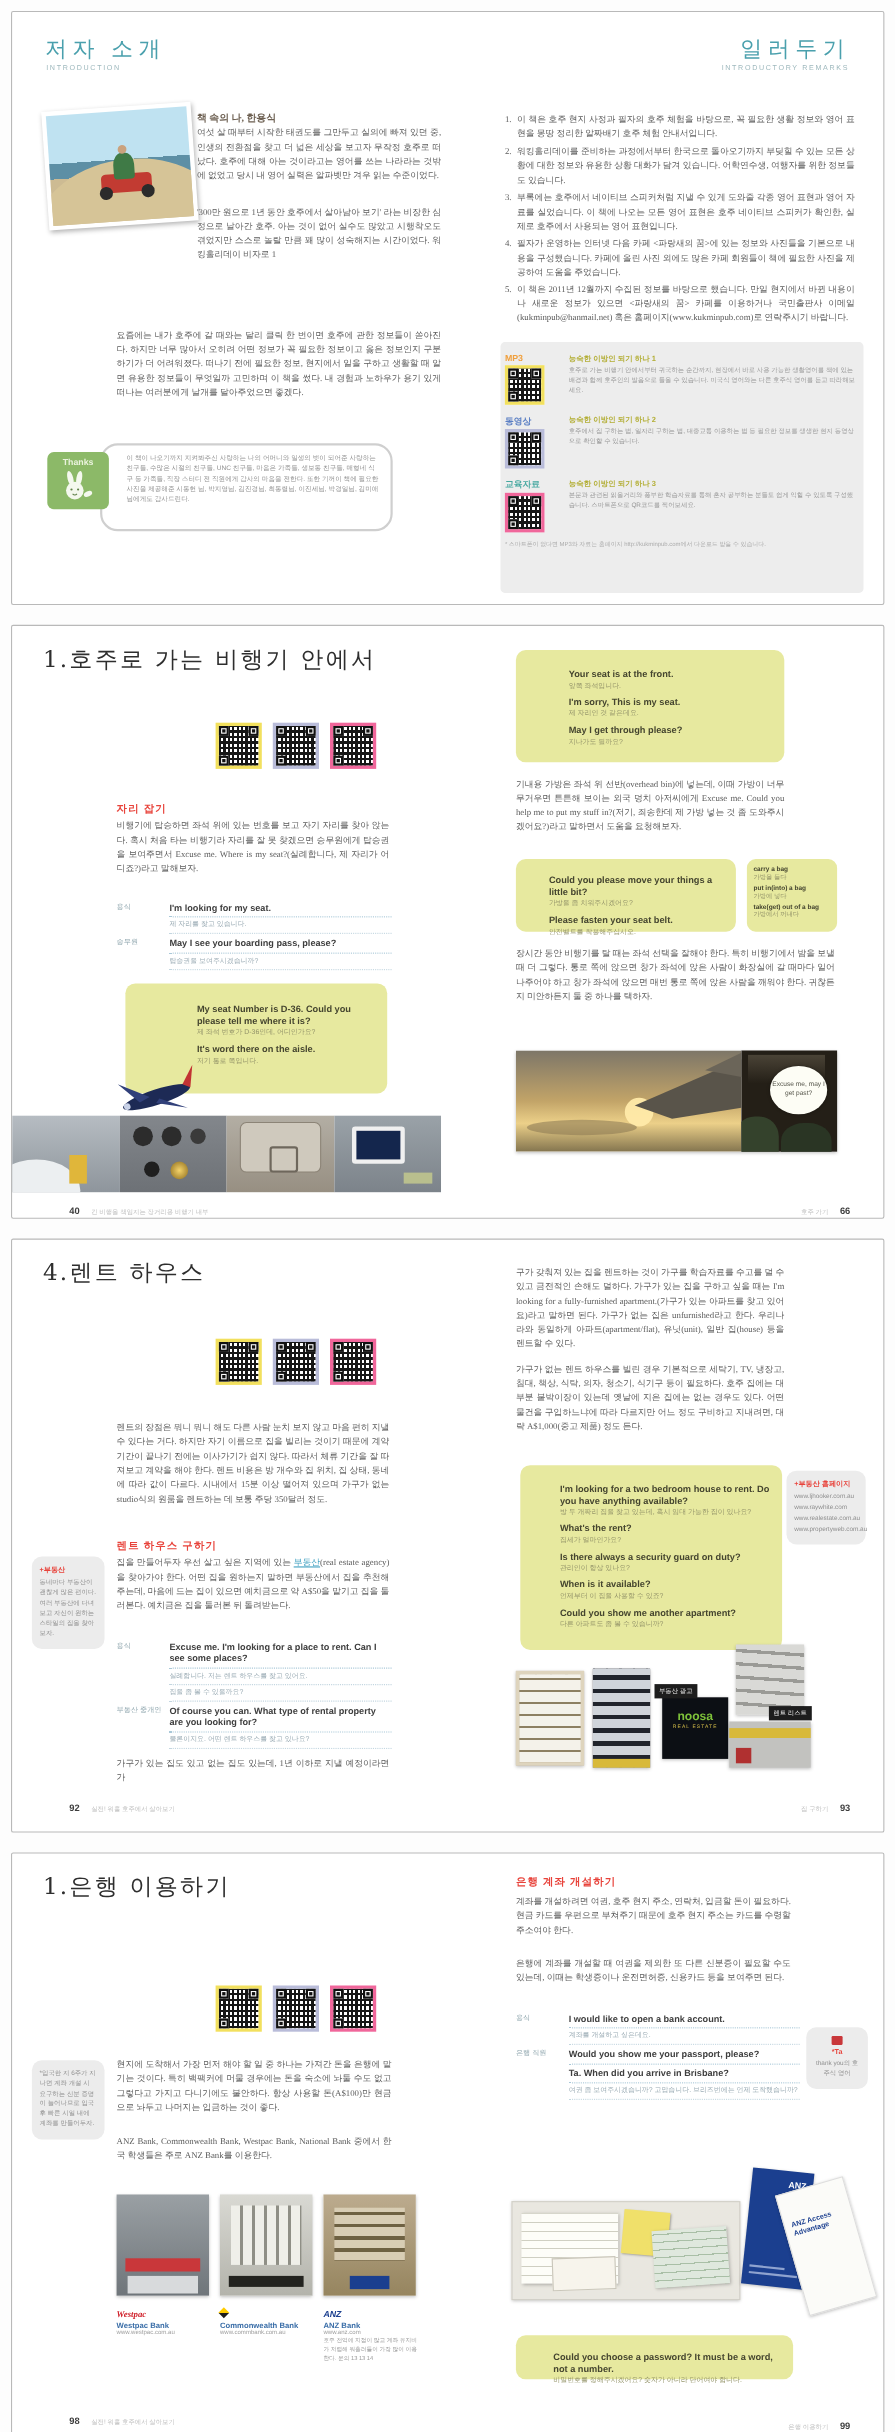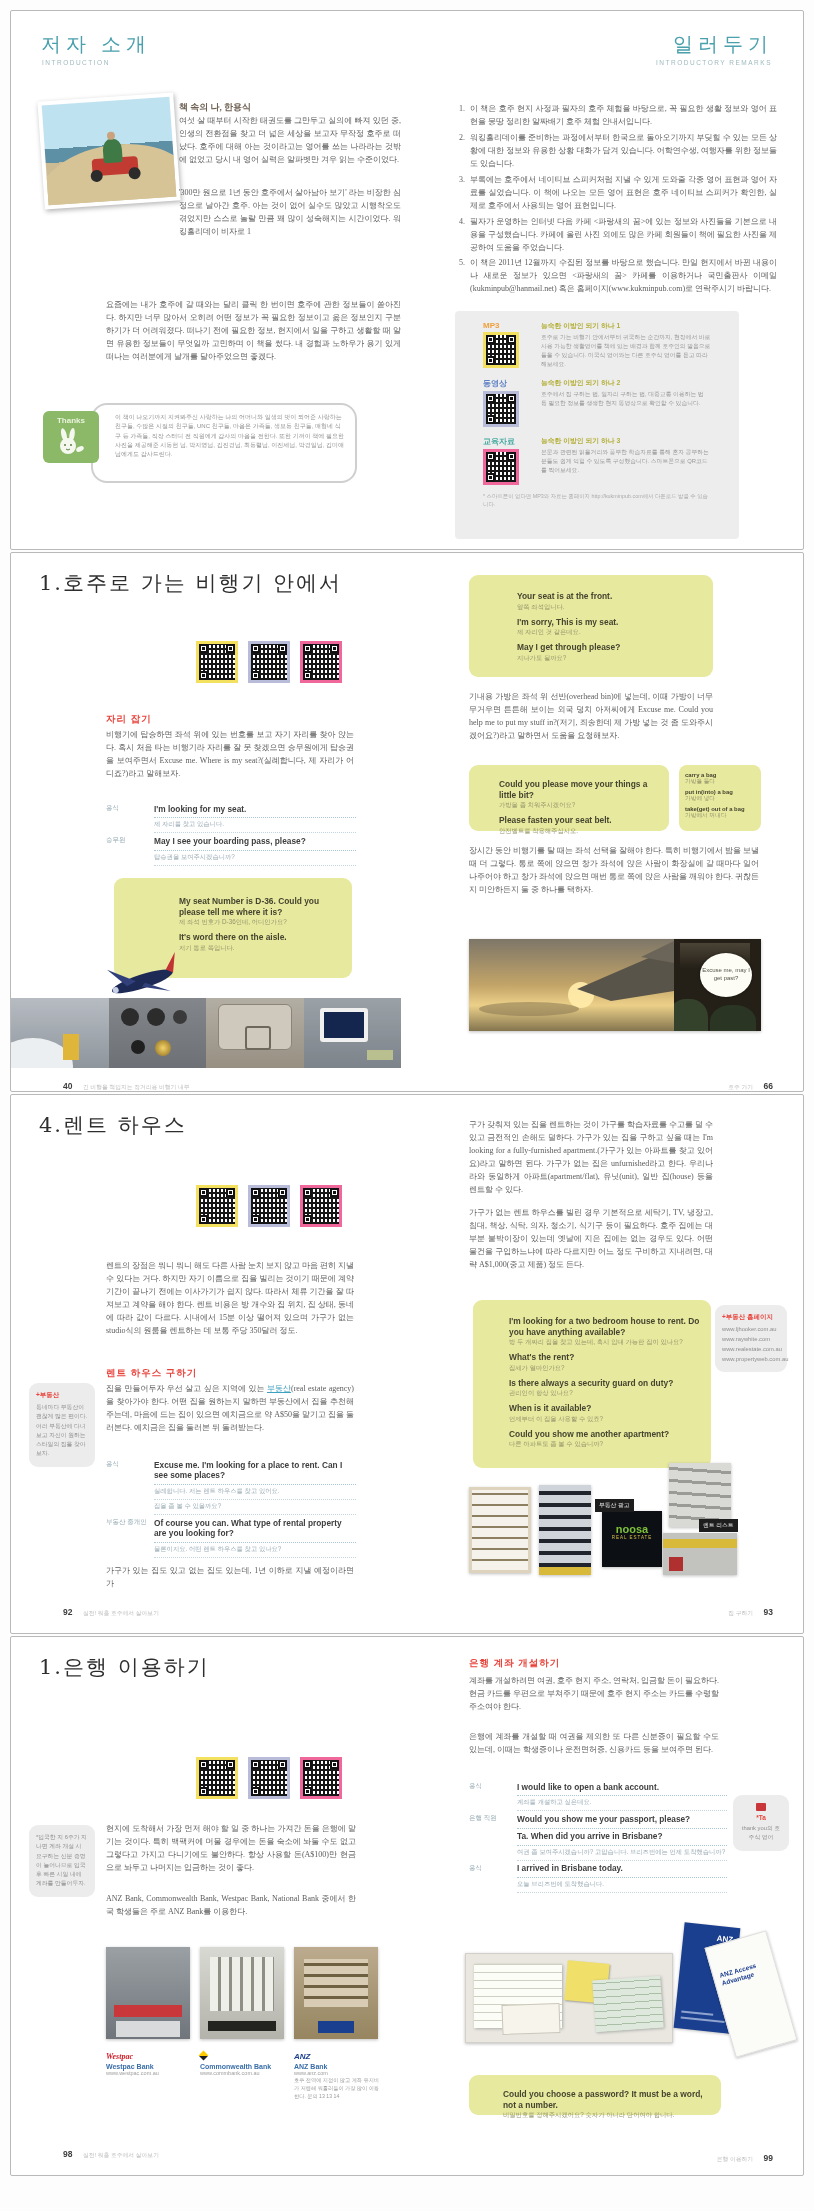--- a/index.html
+++ b/index.html
@@ -1,19 +1,19 @@
 <!DOCTYPE html>
 <html><head>
 <meta charset="utf-8">
 <style>
   html,body{margin:0;padding:0;background:#fdfdfd;}
   body{width:814px;font-family:"Liberation Sans","DejaVu Sans",sans-serif;}
   .wrap{padding:10px;}
   .panel{position:relative;width:792px;height:538px;background:#fff;border:1px solid #b9b9b9;
-         border-radius:2px;margin:0 auto 2px;overflow:hidden;}
+         border-radius:2px;margin:0 auto 18px;overflow:hidden;}
   .pg{position:absolute;top:0;height:100%;width:396px;}
   .pg.lft{left:0;} .pg.rgt{left:396px;}
   .abs{position:absolute;}
 
   
   .teal-title{font:20px "Liberation Serif","DejaVu Serif",serif;color:#4aa0ad;letter-spacing:5px;}
   .eng-sub{font:6.5px "Liberation Sans",sans-serif;color:#9fb9be;letter-spacing:1.5px;}
   .hand-title{font:21px "DejaVu Serif",serif;color:#2e2e2e;letter-spacing:2px;}
   .red-h{font:bold 9.5px "Liberation Sans",sans-serif;color:#e8433b;letter-spacing:1px;}
   .bp{font:8px/1.62 "Liberation Serif","DejaVu Serif",serif;color:#5c5c5c;text-align:justify;}
@@ -145,21 +145,21 @@
           </div>
         <div style="display:flex;margin-bottom:3px">
             <span class="bp" style="width:11px;flex:none">4.</span>
             <span class="bp" style="flex:1">필자가 운영하는 인터넷 다음 카페 &lt;파랑새의 꿈&gt;에 있는 정보와 사진들을 기본으로 내용을 구성했습니다. 카페에 올린 사진 외에도 많은 카페 회원들이 책에 필요한 사진을 제공하여 도움을 주었습니다.</span>
           </div>
         <div style="display:flex;margin-bottom:3px">
             <span class="bp" style="width:11px;flex:none">5.</span>
             <span class="bp" style="flex:1">이 책은 2011년 12월까지 수집된 정보를 바탕으로 했습니다. 만일 현지에서 바뀐 내용이나 새로운 정보가 있으면 &lt;파랑새의 꿈&gt; 카페를 이용하거나 국민출판사 이메일(kukminpub@hanmail.net) 혹은 홈페이지(www.kukminpub.com)로 연락주시기 바랍니다.</span>
           </div>
       </div>
-      <div class="abs graybox" style="left:48px;top:300px;width:284px;height:228px;padding:10px 28px;box-sizing:border-box">
+      <div class="abs graybox" style="left:48px;top:300px;width:330px;height:228px;padding:10px 4px;box-sizing:border-box">
         <div style="display:flex;margin-bottom:9px">
           <div style="width:58px;flex:none">
             <div class="r-lab lab-mp3">MP3</div>
             <div class="qr qr-sm qy" style="margin-top:2px">
                 <i class="f1"></i>
                 <i class="f2"></i>
                 <i class="f3"></i>
               </div>
           </div>
           <div style="flex:1">
@@ -505,27 +505,20 @@
           </div>
         </div>
         <div class="drow">
           <div class="dsp">은행 직원</div>
           <div class="dbody">
             <div class="l-en">Would you show me your passport, please?</div>
             <div class="l-en">Ta. When did you arrive in Brisbane?</div>
             <div class="l-ko">여권 좀 보여주시겠습니까? 고맙습니다. 브리즈번에는 언제 도착했습니까?</div>
           </div>
         </div>
-        <div class="drow">
-          <div class="dsp">용식</div>
-          <div class="dbody">
-            <div class="l-en">I arrived in Brisbane today.</div>
-            <div class="l-ko">오늘 브리즈번에 도착했습니다.</div>
-          </div>
-        </div>
       </div>
       <div class="abs snote" style="left:326px;top:158px;width:56px;box-sizing:border-box;text-align:center">
         <div style="width:10px;height:8px;background:#c9373a;margin:0 auto 3px;border-radius:1px"></div>
         <div class="nt" style="text-align:center">*Ta</div>
         <div class="nb">thank you의 호주식 영어</div>
       </div>
       <div class="abs photo" style="left:58px;top:316px;width:206px;height:88px;background:#e9e7e0;border:1px solid #d2d0c8">
         <div class="abs" style="left:8px;top:10px;width:88px;height:64px;background:#fdfdf8;box-shadow:1px 1px 3px rgba(0,0,0,.25);
              background-image:repeating-linear-gradient(0deg,transparent 0 7px,#cfcfc2 7px 8px)"></div>
         <div class="abs" style="left:100px;top:8px;width:42px;height:40px;background:#f0e06a;transform:rotate(5deg);box-shadow:1px 1px 2px rgba(0,0,0,.3)"></div>

